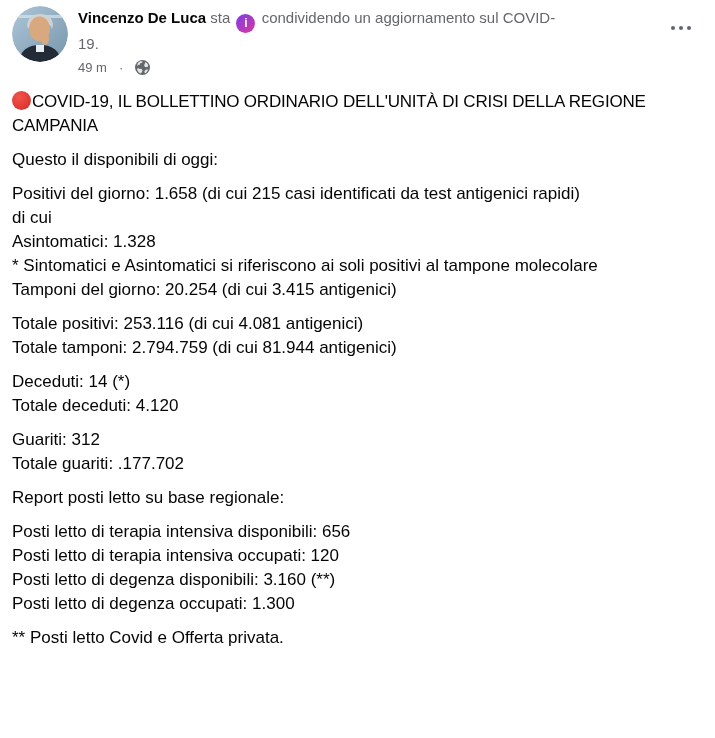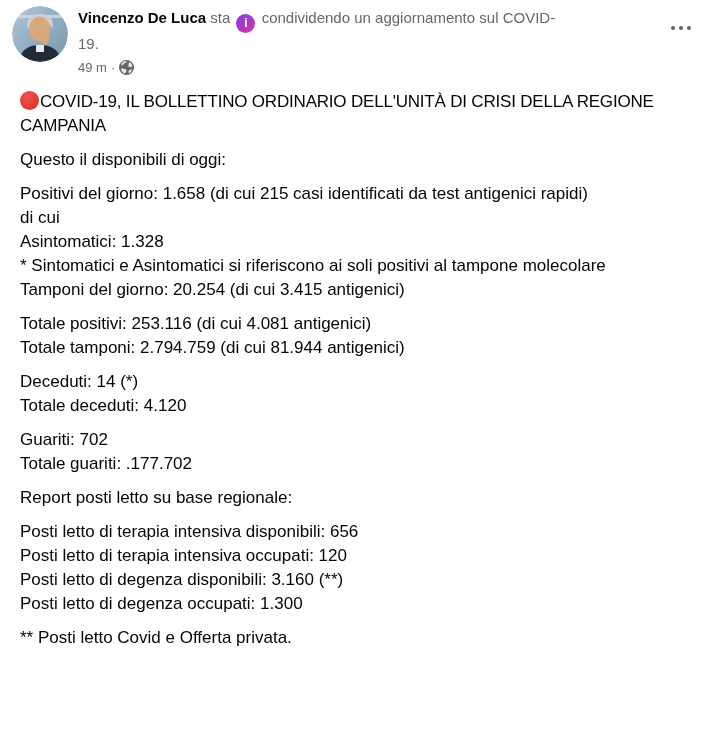--- a/index.html
+++ b/index.html
@@ -12,28 +12,28 @@
   .avatar{width:56px;height:56px;border-radius:50%;overflow:hidden;flex-shrink:0;cursor:pointer;}
   .header-info{margin-left:10px;padding-top:1px;max-width:575px;}
   .byline{font-size:15px;line-height:22px;color:#65676b;}
   .author{color:#050505;font-weight:700;cursor:pointer;}
   .info-badge{
     display:inline-flex;align-items:center;justify-content:center;
     width:19px;height:19px;border-radius:50%;vertical-align:-4px;margin:0 2px;
     background:linear-gradient(140deg,#7d3ce8 0%,#d8389d 100%);
     color:#fff;font-size:12px;font-weight:700;cursor:pointer;
   }
-  .timestamp-row{margin-top:5px;display:flex;align-items:center;gap:4px;
+  .timestamp-row{margin-top:5px;display:flex;align-items:center;gap:12px;
     font-size:13px;line-height:16px;color:#65676b;}
   .timestamp{cursor:pointer;}
   .menu-btn{position:absolute;right:20px;top:22px;display:flex;gap:4px;cursor:pointer;padding:4px;}
   .menu-btn .dot{width:4px;height:4px;border-radius:50%;background:#606770;}
   
   .post-body{padding:14px 10px 0 12px;font-size:17px;line-height:24px;color:#050505;}
-  .para{margin:0 0 10px 8px;}
+  .para{margin:0 0 10px 0;}
   .para:last-child{margin-bottom:0;}
   .headline{letter-spacing:-0.2px;}
   .red-dot{
     display:inline-block;width:19px;height:19px;border-radius:50%;
     background:radial-gradient(circle at 38% 32%, #f0534b 0%, #e23d36 55%, #c4302a 100%);
     vertical-align:-3px;margin-right:1px;
   }
 </style>
 </head>
 <body>
@@ -114,21 +114,21 @@
       <div>Totale positivi: 253.116 (di cui 4.081 antigenici)</div>
       <div>Totale tamponi: 2.794.759 (di cui 81.944 antigenici)</div>
     </div>
 
     <div class="para">
       <div>Deceduti: 14 (*)</div>
       <div>Totale deceduti: 4.120</div>
     </div>
 
     <div class="para">
-      <div>Guariti: 702</div>
+      <div>Guariti: 312</div>
       <div>Totale guariti: .177.702</div>
     </div>
 
 
     <div class="para">
       <div>Report posti letto su base regionale:</div>
     </div>
 
     <div class="para">
       <div>Posti letto di terapia intensiva disponibili: 656</div>

